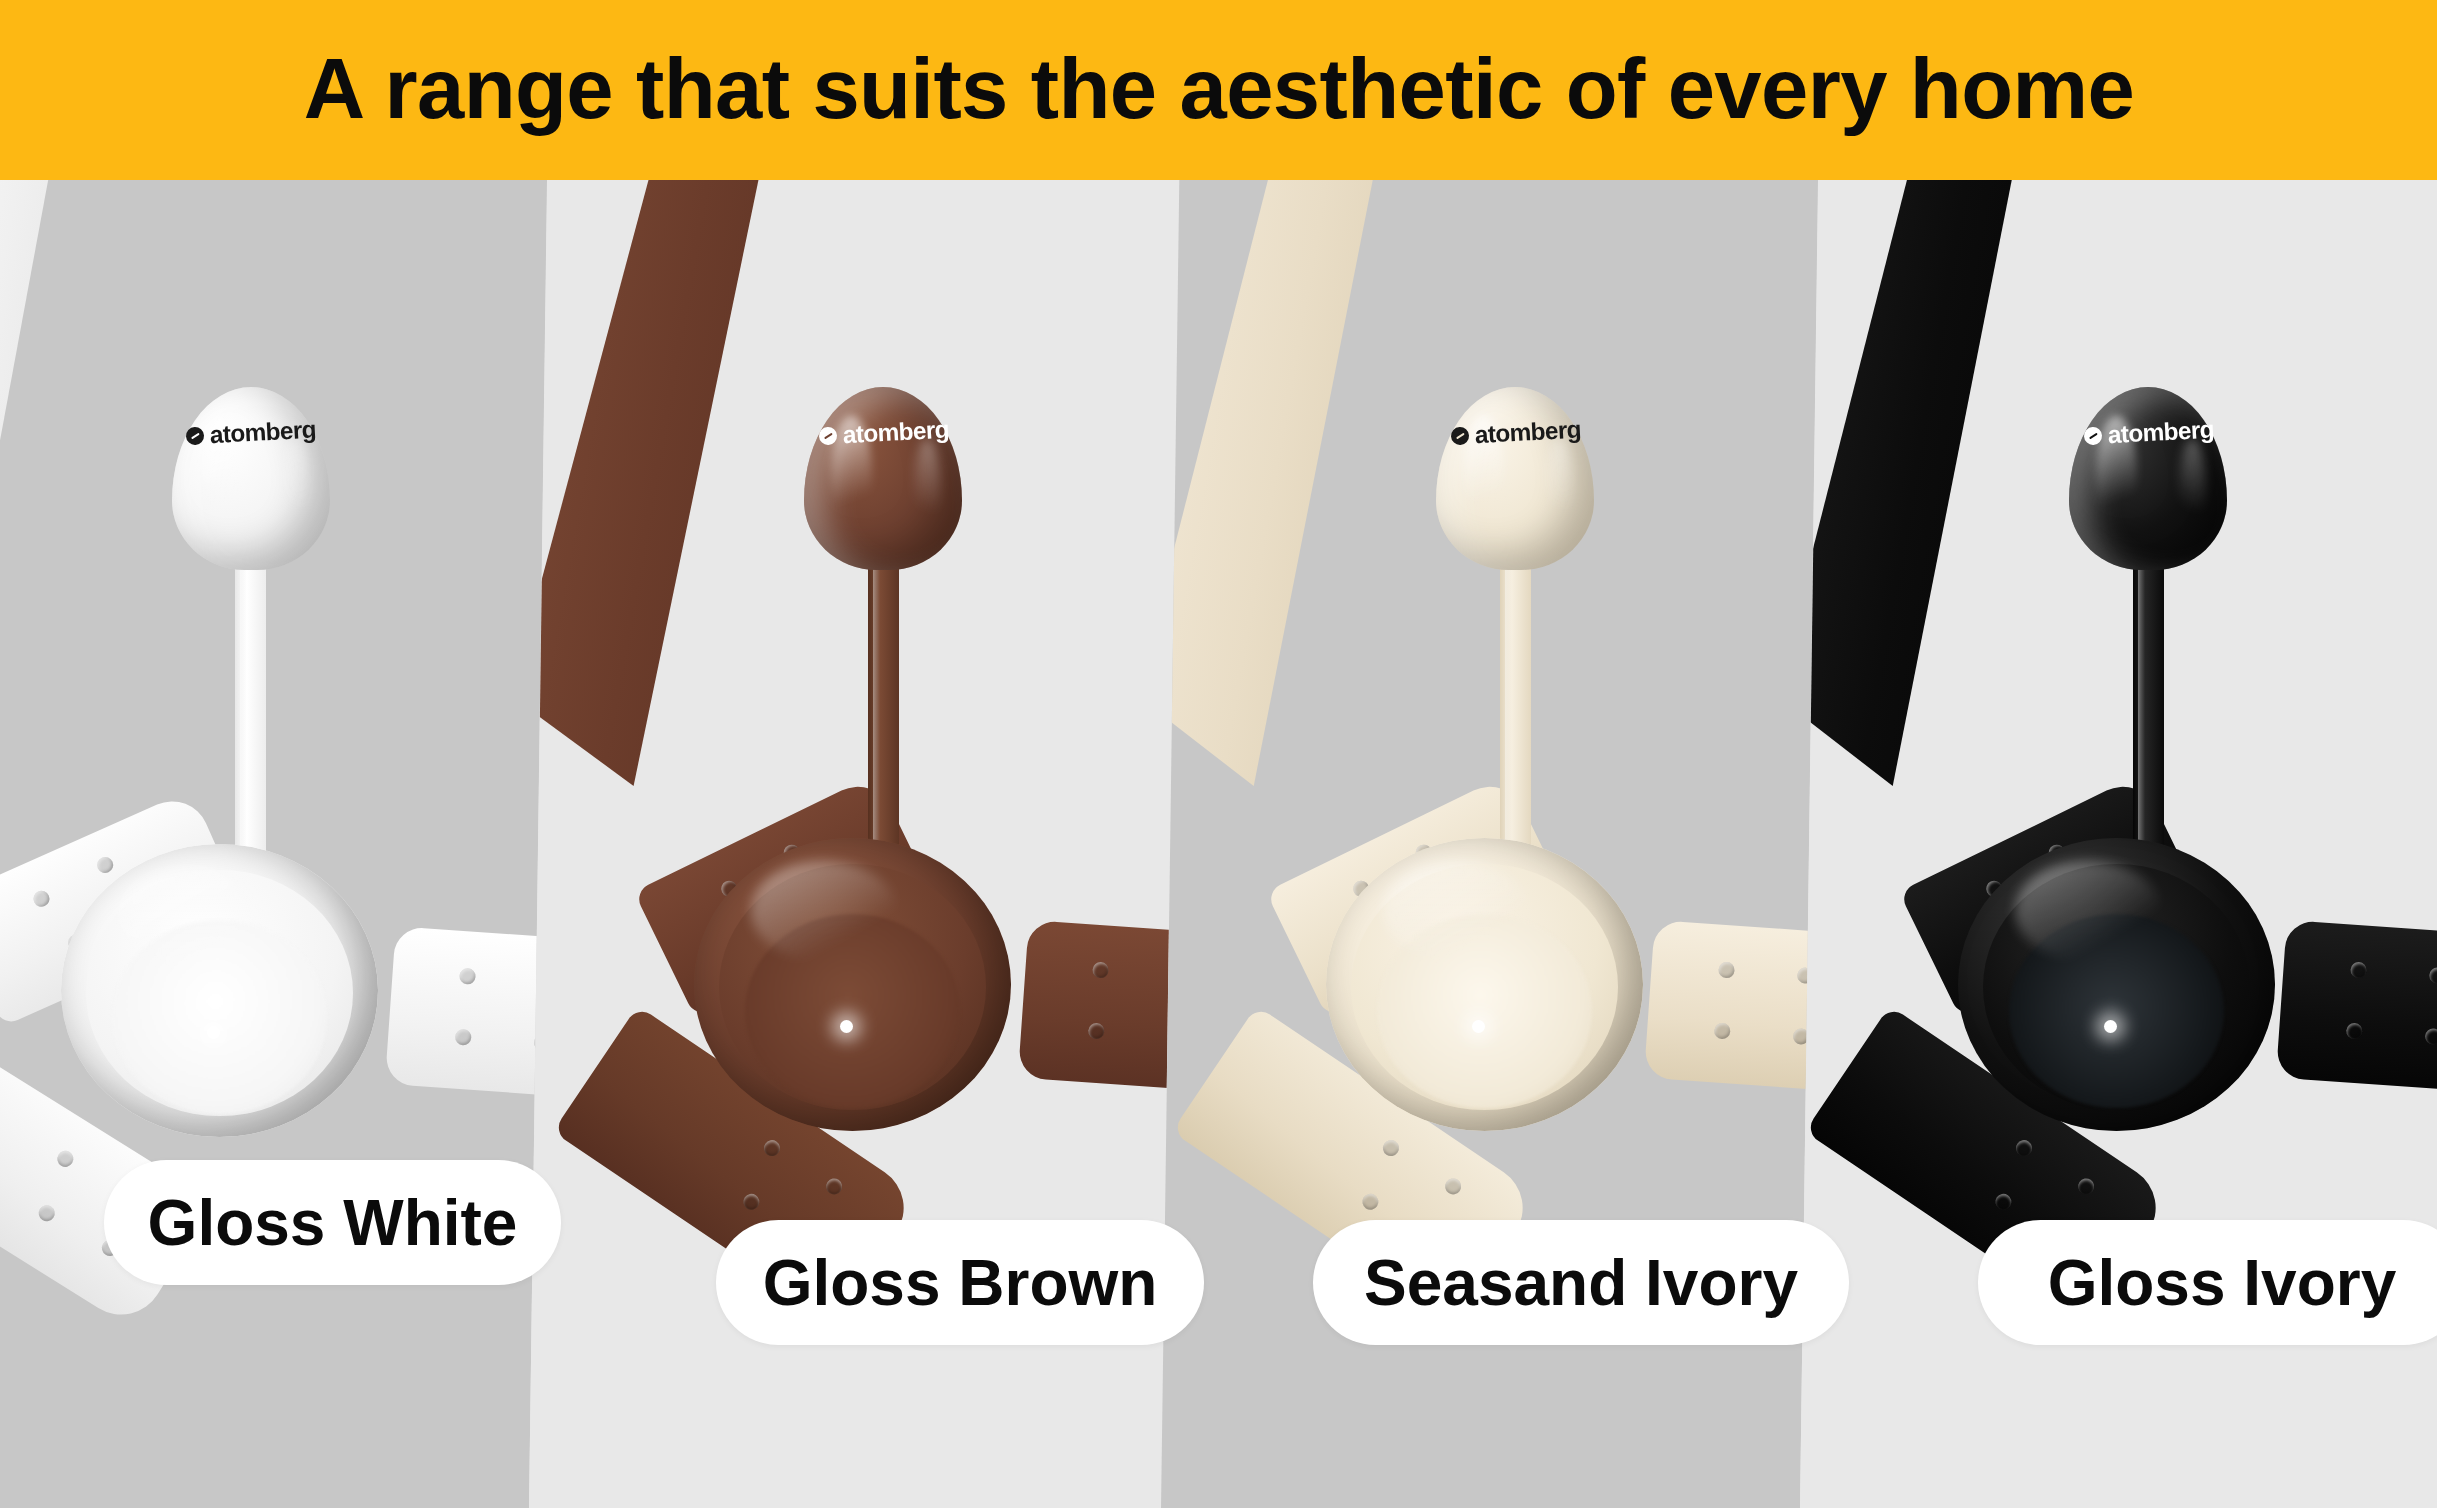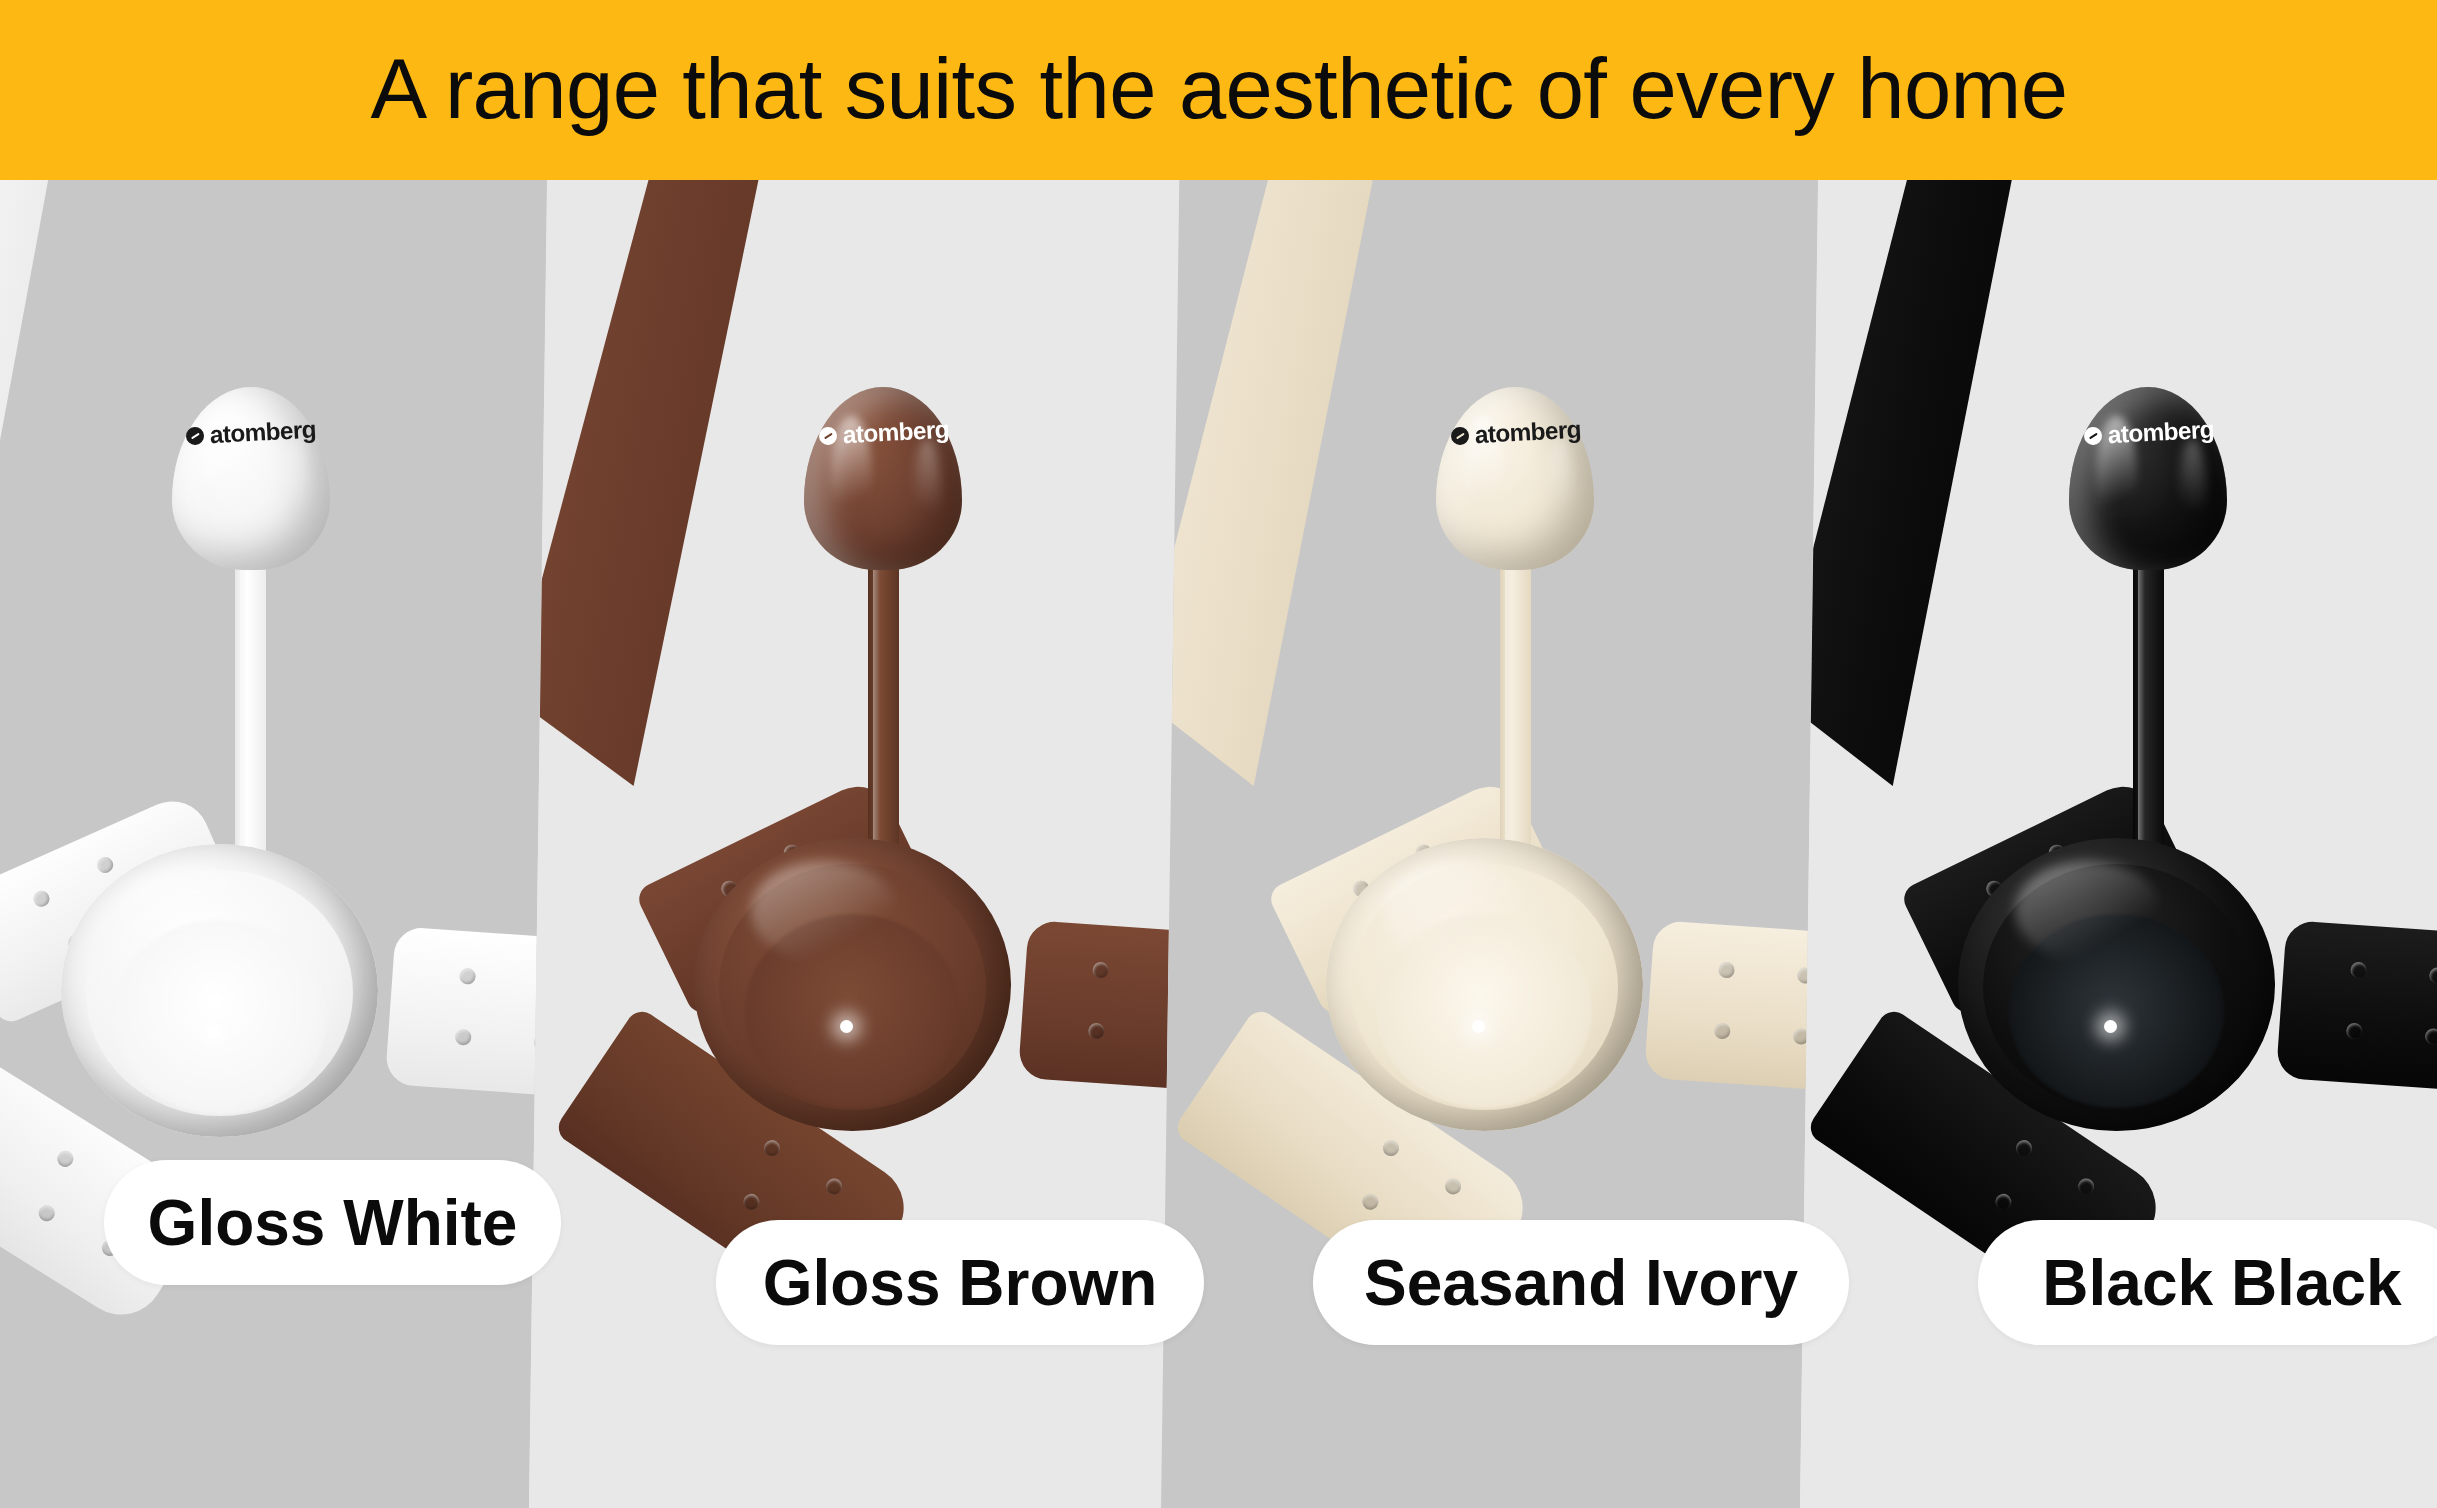--- a/index.html
+++ b/index.html
@@ -14,21 +14,21 @@
 
   
   #header{
     position:absolute;left:0;top:0;width:2438px;height:180px;
     background:var(--accent,#FDB813);
     display:flex;align-items:center;justify-content:center;
     z-index:40;
   }
   #header-title{
     font-family:"Liberation Sans",sans-serif;
-    font-weight:400;
+    font-weight:700;
     font-size:85px;
     letter-spacing:-0.6px;
     color:#0B0B0B;
     white-space:nowrap;
     line-height:1;
     transform:translateY(-2.4px);
   }
 
   
   #gallery{
@@ -428,17 +428,17 @@
 
   <div class="pill" style="left:1313px;top:1220px;width:536px;">
     <span>Seasand Ivory</span>
   </div>
 
   <div class="pill" style="left:716px;top:1220px;width:488px;">
     <span>Gloss Brown</span>
   </div>
 
   <div class="pill" style="left:1978px;top:1220px;width:488px;">
-    <span>Black Black</span>
+    <span>Gloss Ivory</span>
   </div>
 
 </div>
 
 
 </body></html>

